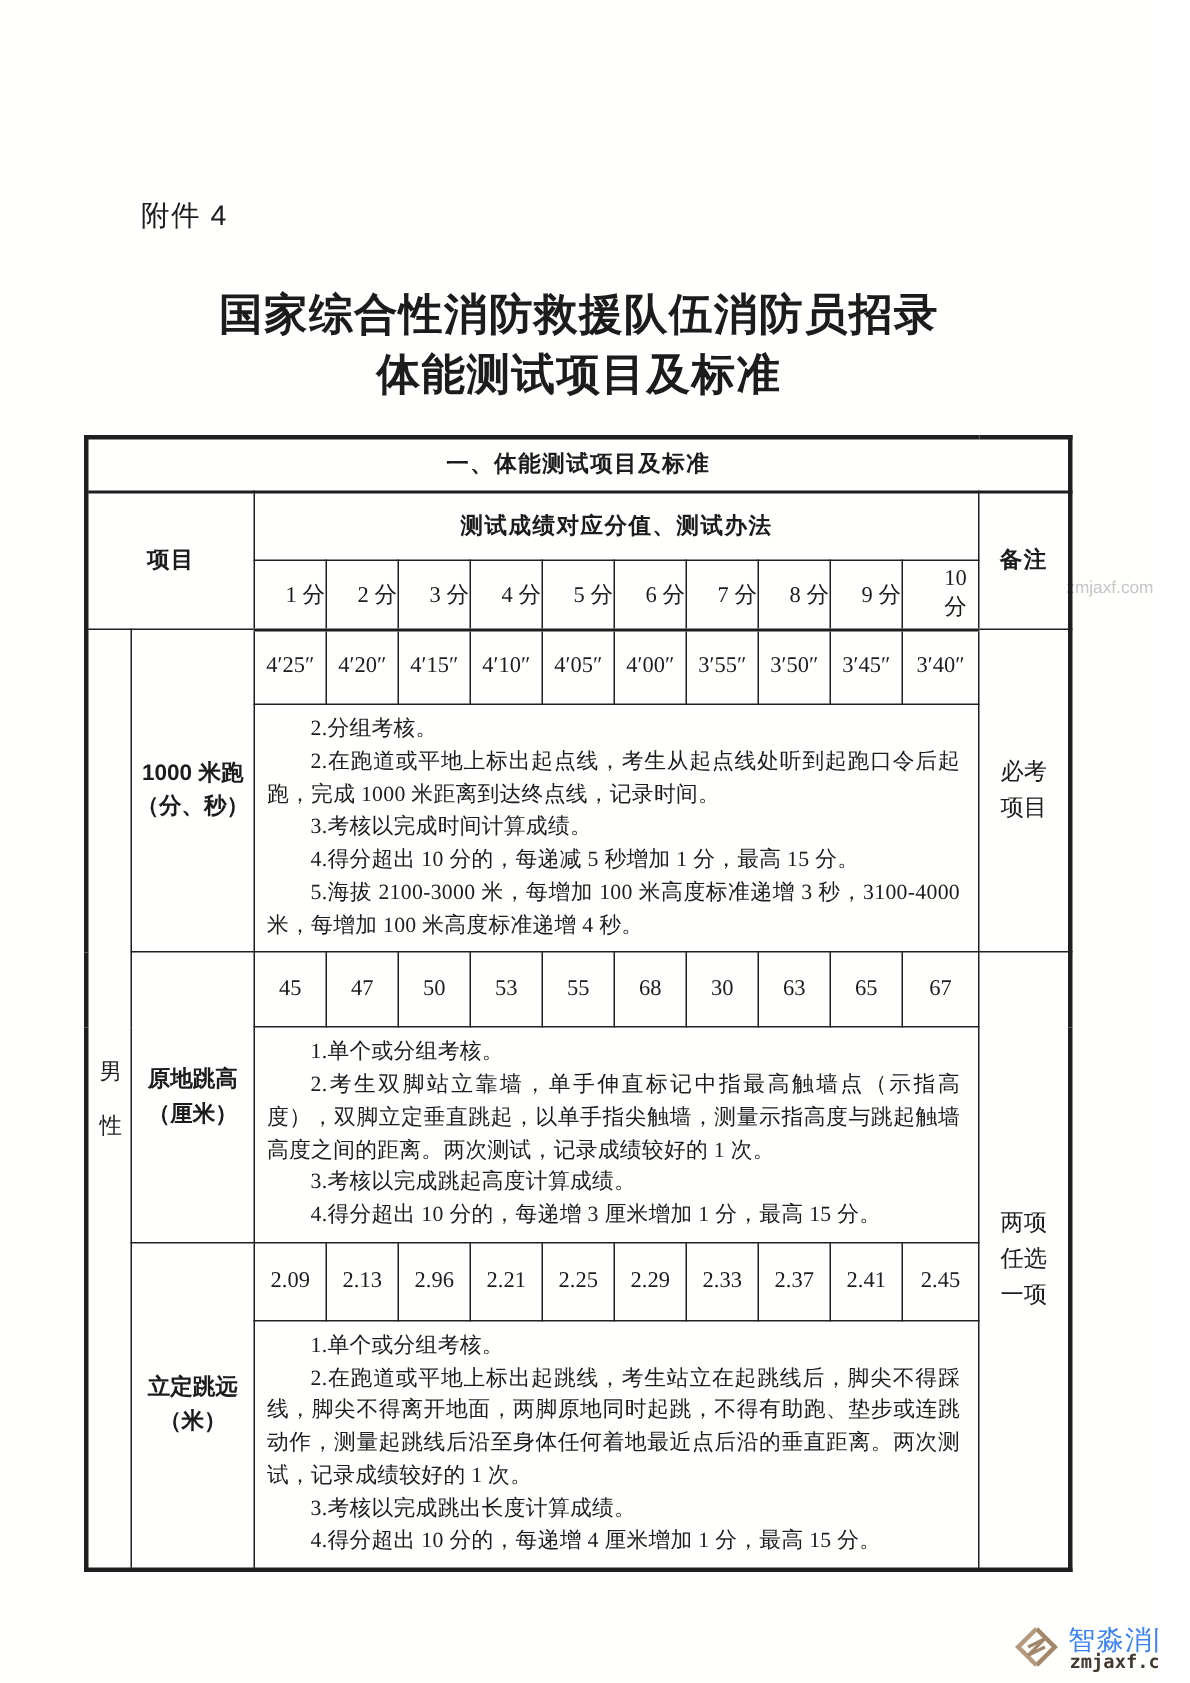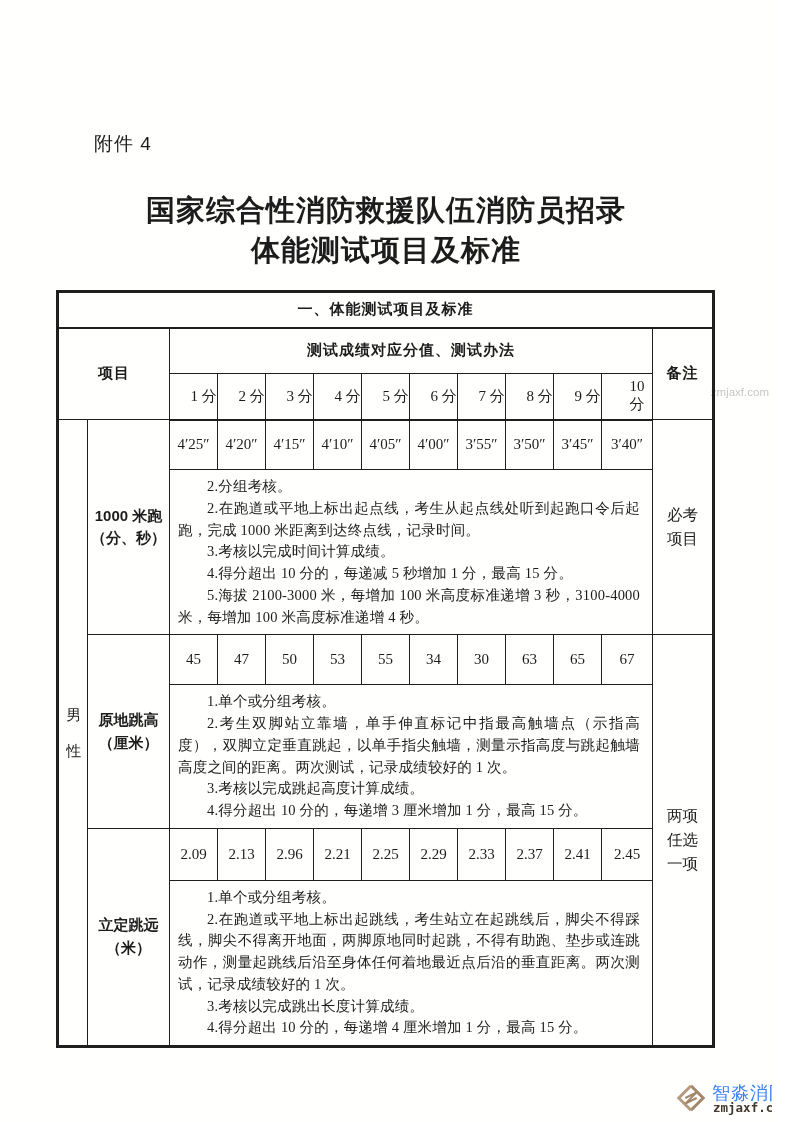--- a/index.html
+++ b/index.html
@@ -136,21 +136,21 @@
     <tr class="v2">
       <td rowspan="2" class="item-cell">
         <div>原地跳高</div>
         <div>（厘米）</div>
       </td>
       <td class="val">45</td>
       <td class="val">47</td>
       <td class="val">50</td>
       <td class="val">53</td>
       <td class="val">55</td>
-      <td class="val">34</td>
+      <td class="val">68</td>
       <td class="val">30</td>
       <td class="val">63</td>
       <td class="val">65</td>
       <td class="val">67</td>
       <td rowspan="4" class="remark-col">
         <span class="remark-text">两项任选一项</span>
       </td>
     </tr>
     <tr class="m2">
       <td colspan="10" class="method">

